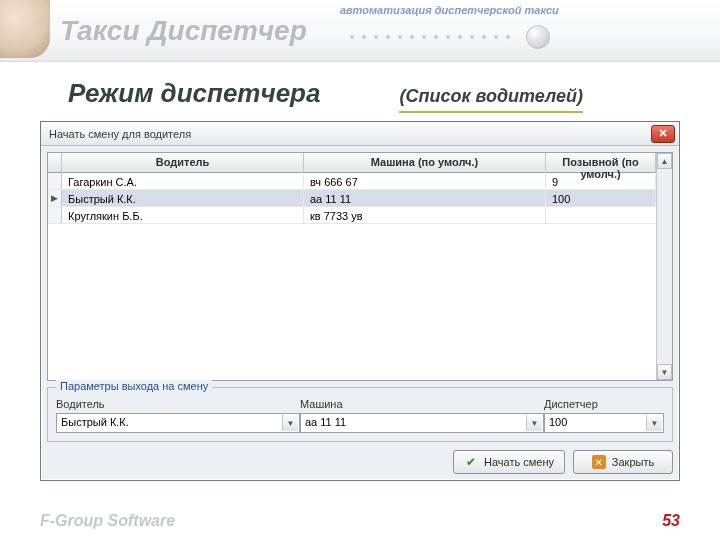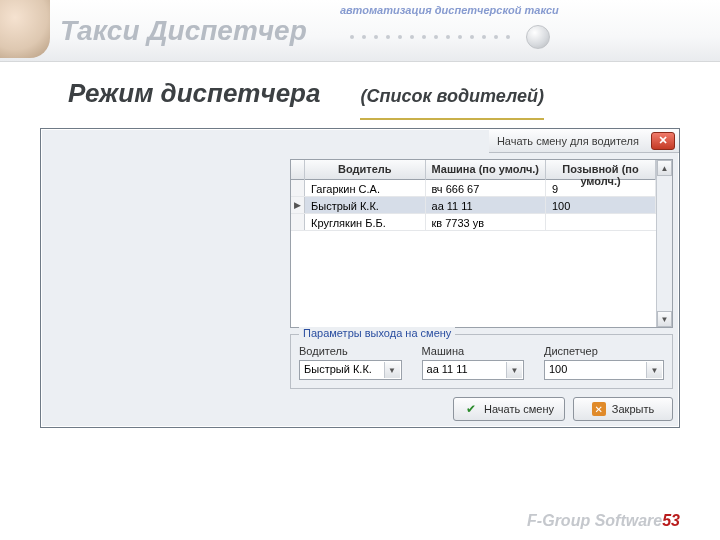--- a/index.html
+++ b/index.html
@@ -75,30 +75,30 @@
     font-weight: 800;
     color: #3c4043;
     margin-left: 28px;
   }
   .subheading {
     font-size: 18px;
     font-style: italic;
     font-weight: 600;
     color: #3c4043;
     border-bottom: 2px solid #c9b04a;
-    padding-bottom: 11px;
+    padding-bottom: 4px;
+    margin-left: 39px;
   }
   .window {
     border: 1px solid #6f7a86;
     background: #eceff3;
-    height: 300px;
+    height: 360px;
     display: flex;
     flex-direction: column;
     box-shadow: 0 0 0 1px #fff inset;
-    align-items: flex-end;
   }
   .titlebar {
     height: 24px;
     background: linear-gradient(#fdfdfe, #e5e8ec);
     border-bottom: 1px solid #b9bec5;
     display: flex;
     align-items: center;
     padding: 0 4px 0 8px;
     font-size: 11px;
     color: #3a3a3a;
@@ -184,21 +184,21 @@
     color:#555;
   }
   .sb-track { flex:1; background:#eceff3; }
   .groupbox {
     border: 1px solid #b9bec5;
     background: #eceff3;
     padding: 10px 8px 8px 8px;
     position: relative;
     display: grid;
     grid-template-columns: 1fr 1fr 120px;
-    gap: 10px 20px;
+    gap: 10px 0;
     font-size: 11px;
   }
   .group-title {
     position: absolute;
     top: -8px; left: 8px;
     background: #eceff3;
     padding: 0 4px;
     color: #2a4ea0;
     font-size: 11px;
   }
@@ -249,21 +249,21 @@
   }
   .ico.green { color:#2a8a2a; }
   .ico.orange {
     background:#e08a2a; color:#fff; border-radius:2px; font-size:10px; width:14px;height:14px;
   }
   .footer {
     position: absolute;
     bottom: 10px;
     left: 40px; right: 40px;
     display: flex;
-    justify-content: flex-end;
+    justify-content: space-between;
     align-items: center;
     font-style: italic;
   }
   .footer .vendor {
     font-size: 16px; font-weight: 700; color: #c5c8cd;
   }
   .footer .pagenum {
     font-size: 16px; font-weight: 700; color: #b91c1c;
   }
 </style>

